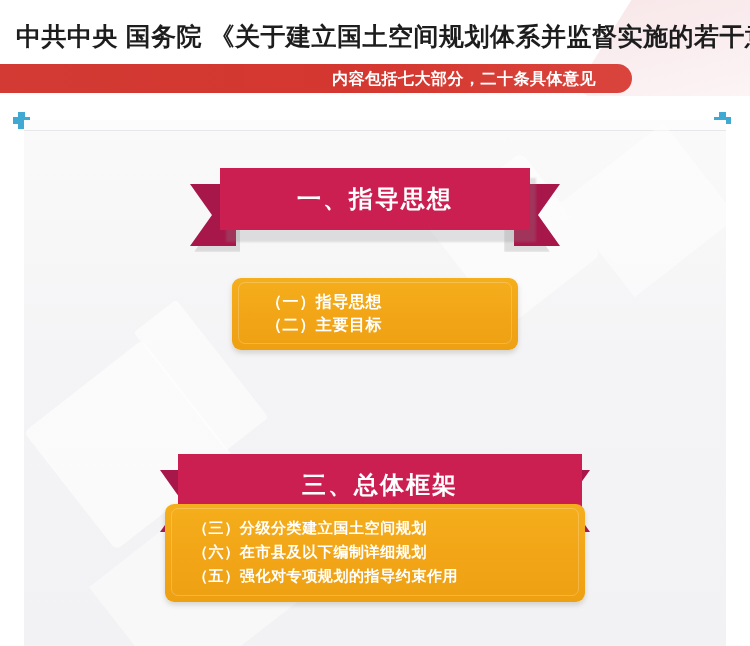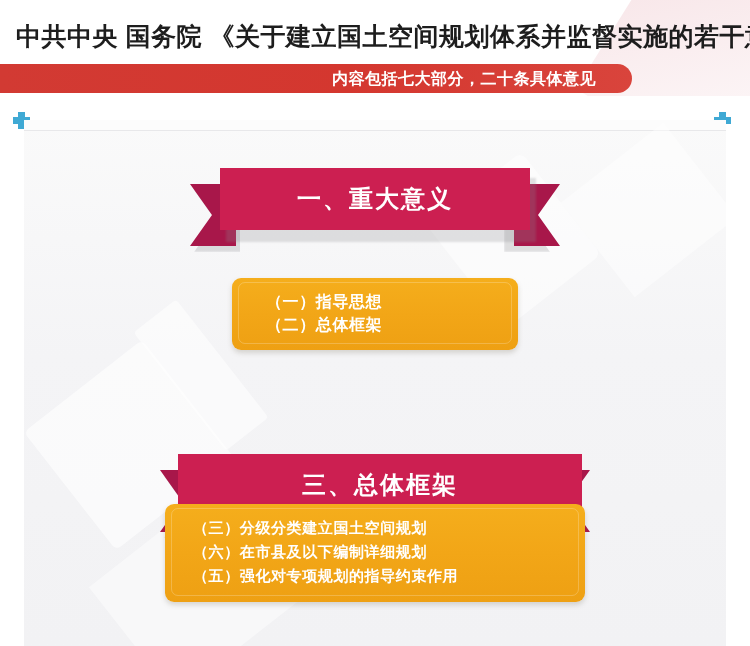--- a/index.html
+++ b/index.html
@@ -310,34 +310,34 @@
     <div class="wm wm-b"></div>
 
     <div class="section" id="section-1">
       <div class="ribbon">
         <div class="tail-shadow tail-shadow-left"></div>
         <div class="tail-shadow tail-shadow-right"></div>
         <div class="tail tail-left"></div>
         <div class="tail tail-right"></div>
         <div class="band-shadow"></div>
         <div class="band">
-          <span class="band-label">一、重大意义</span>
+          <span class="band-label">一、指导思想</span>
         </div>
       </div>
     </div>
 
     <div class="section" id="section-2">
       <div class="gold-wrap">
         <div class="gold-box">
           <div class="gold-list">
             <div class="gold-item">
               <span class="idx">（一）</span><span>指导思想</span>
             </div>
             <div class="gold-item">
-              <span class="idx">（二）</span><span>总体框架</span>
+              <span class="idx">（二）</span><span>主要目标</span>
             </div>
           </div>
         </div>
       </div>
     </div>
 
     <div class="section" id="section-3">
       <div class="ribbon">
         <div class="tail-shadow tail-shadow-left"></div>
         <div class="tail-shadow tail-shadow-right"></div>

